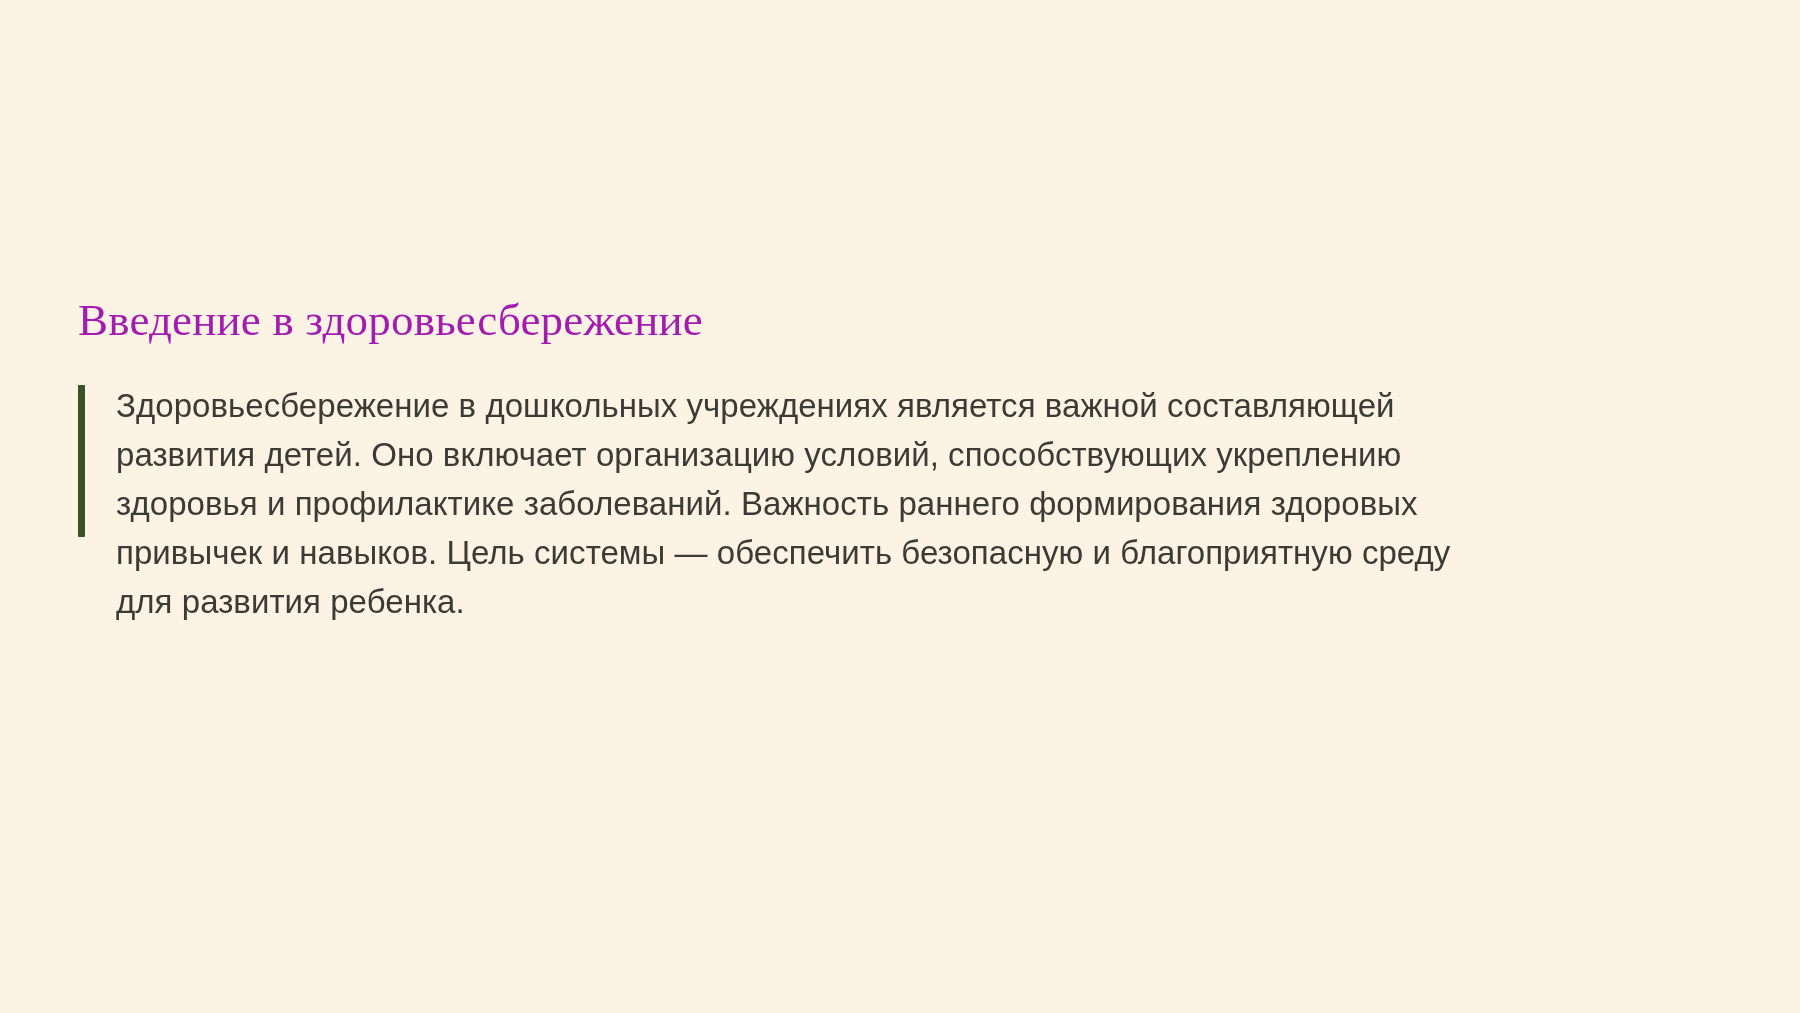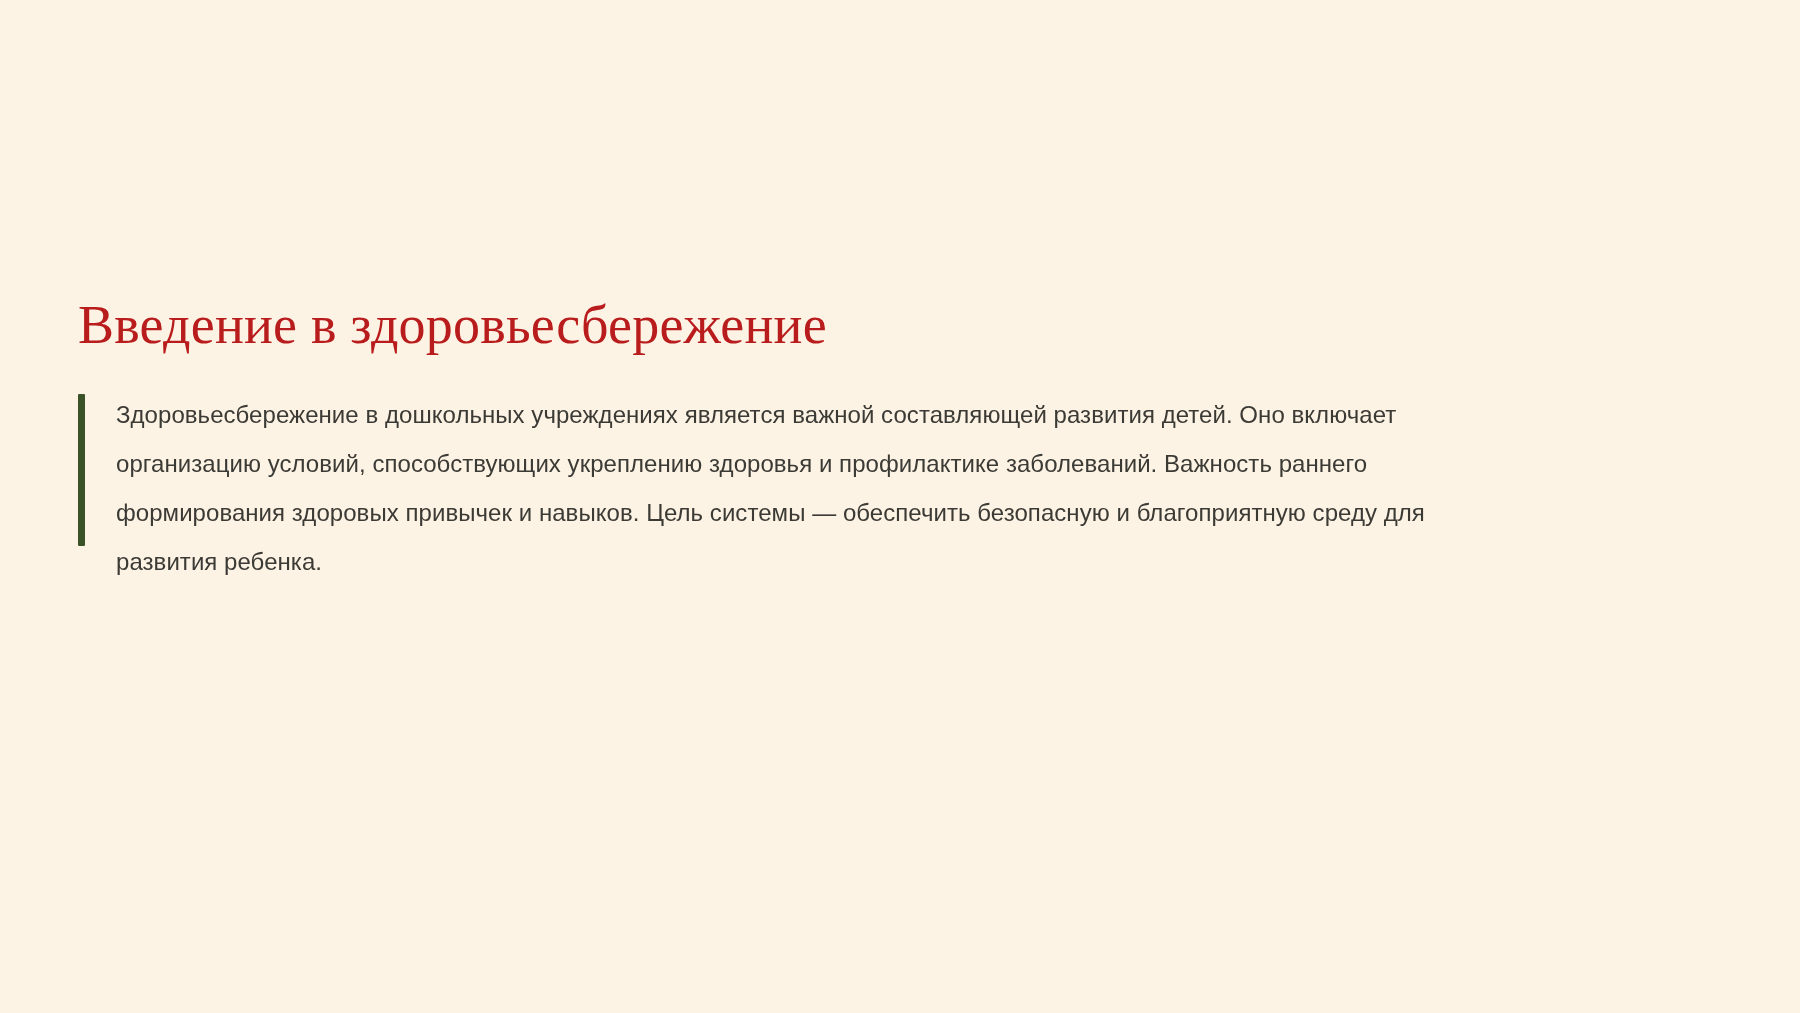--- a/index.html
+++ b/index.html
@@ -29,24 +29,24 @@
     position: absolute;
     left: 78px;
     top: 296px;
     width: 1630px;
   }
 
   .slide-title {
     margin: 0;
     font-family: "Liberation Serif", "DejaVu Serif", serif;
     font-weight: 400;
-    font-size: 54px;
+    font-size: 45px;
     line-height: 1.08;
     letter-spacing: 0.2px;
-    color: #b91c1c;
+    color: #a21caf;
     white-space: nowrap;
   }
 
   .body-block {
     position: relative;
     margin-top: 36px;
     padding-left: 38px;
     min-height: 152px;
   }
 
@@ -57,21 +57,21 @@
     width: 7px;
     height: 152px;
     background: #3b5229;
     border-radius: 1px;
   }
 
   .body-text {
     margin: 0;
     font-family: "Liberation Sans", sans-serif;
     font-weight: 400;
-    font-size: 24px;
+    font-size: 33px;
     line-height: 49px;
     color: #3b3a35;
     max-width: 1370px;
     text-align: left;
     letter-spacing: 0.05px;
   }
 </style>
 </head>
 <body>
 

